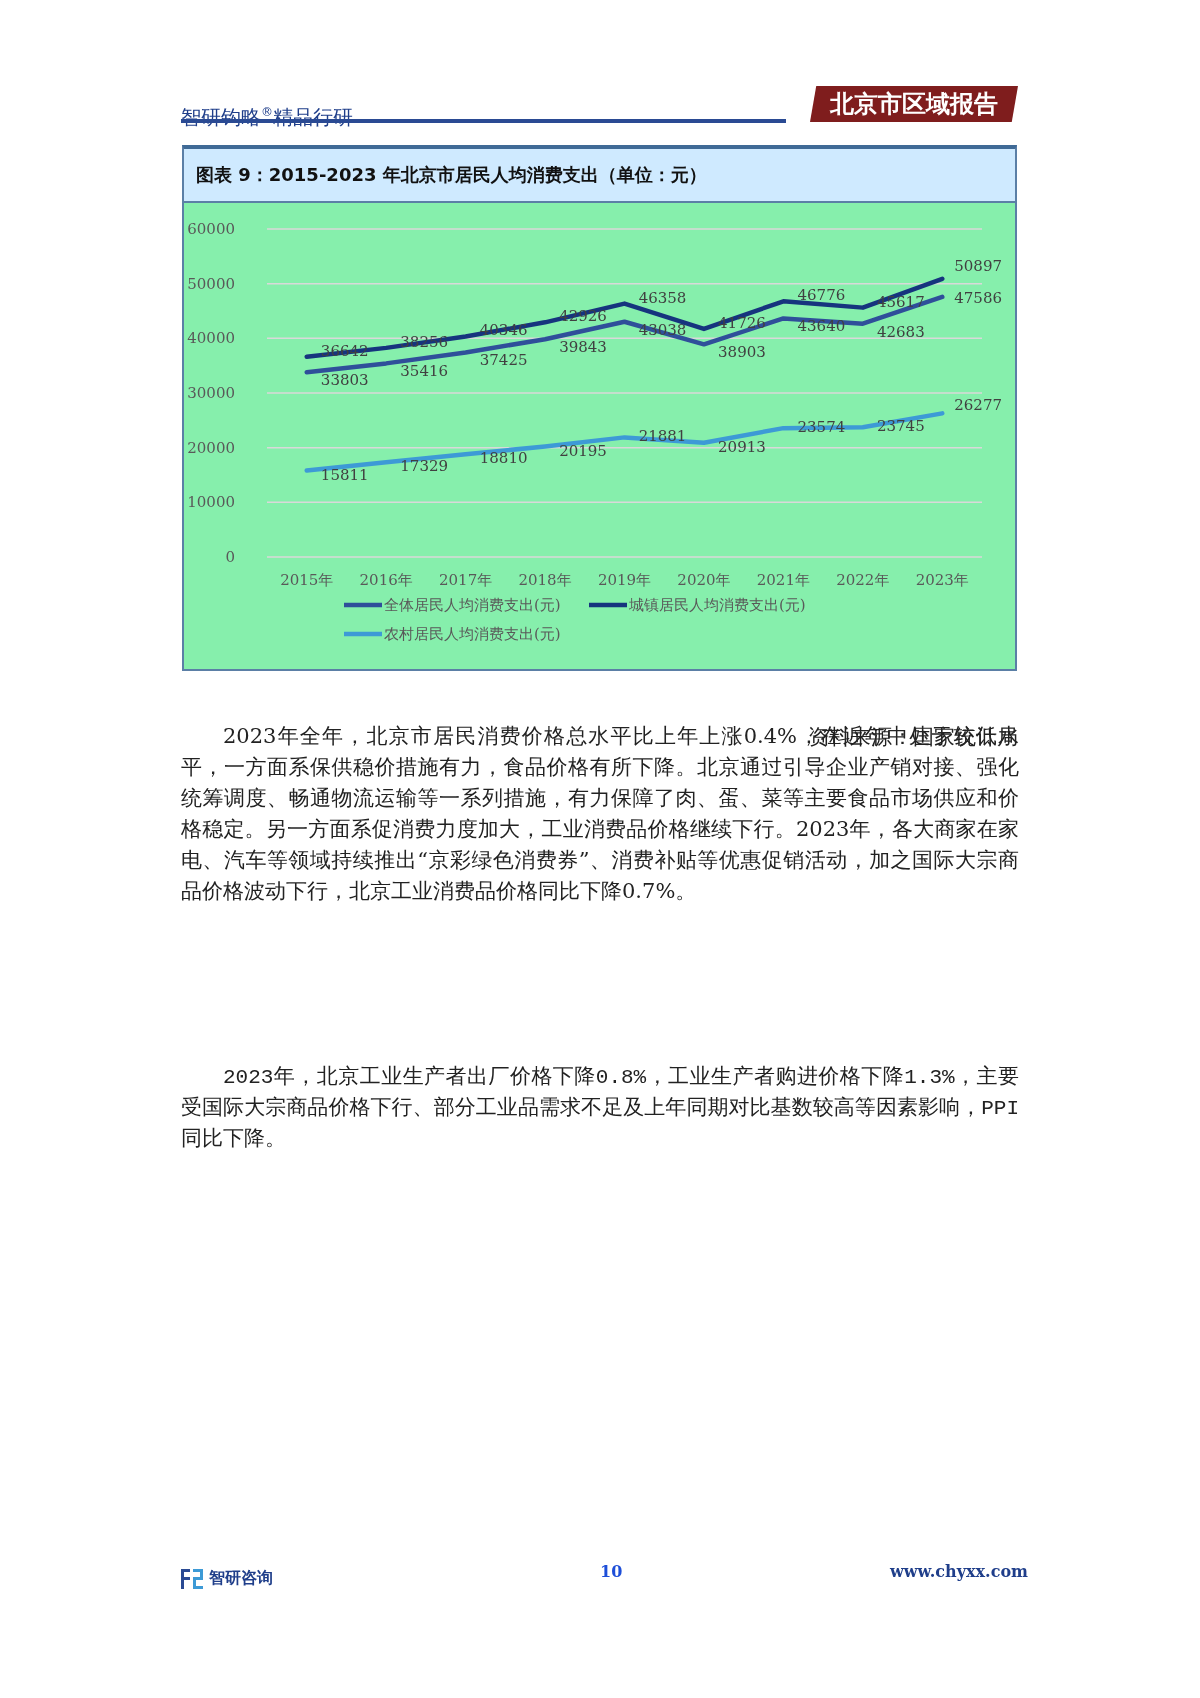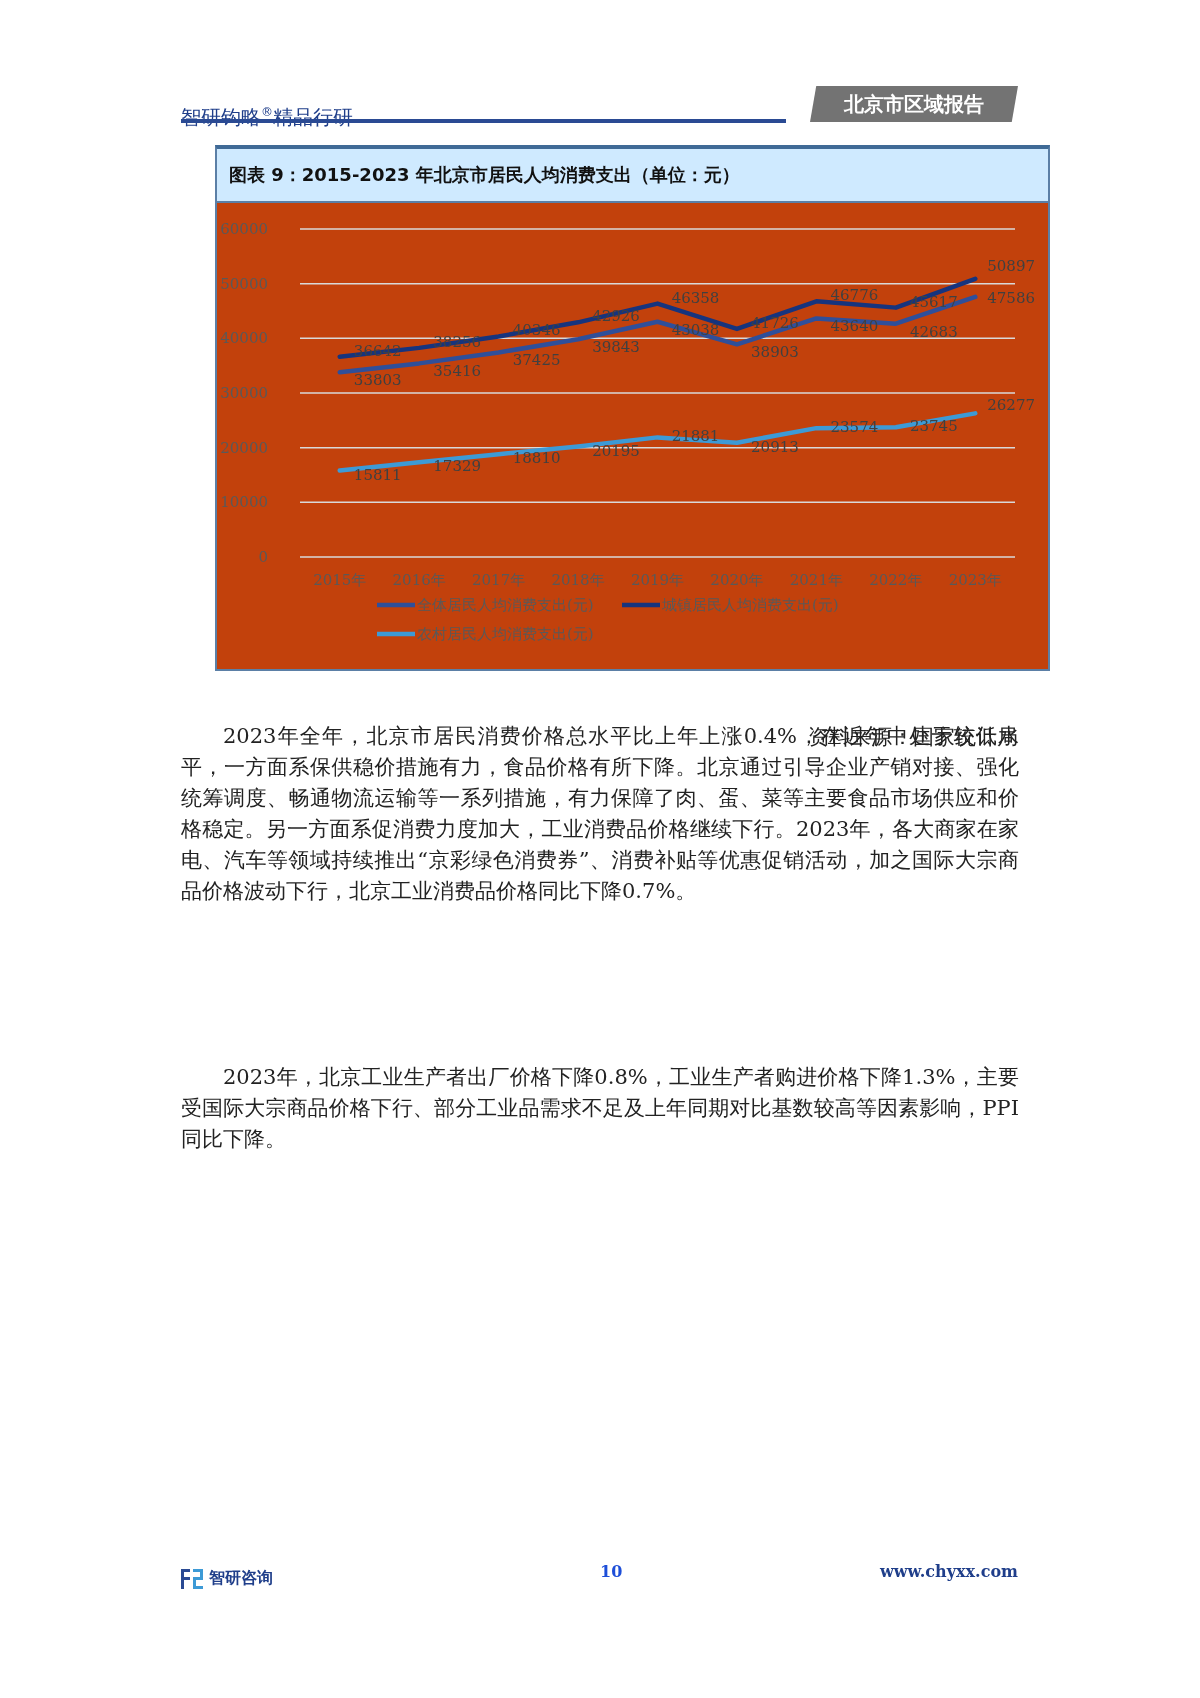--- a/index.html
+++ b/index.html
@@ -3,35 +3,35 @@
 <meta charset="utf-8">
 <style>
   html, body { margin:0; padding:0; }
   body { width:1200px; height:1698px; background:#ffffff; position:relative; overflow:hidden;
          font-family: "DejaVu Serif", "Liberation Serif", serif; color:#222; }
   .abs { position:absolute; }
   .hdr-title { left:181px; top:104px; font-family:"DejaVu Sans","Liberation Sans",sans-serif; font-weight:normal;
                font-size:20px; color:#1f3e8a; letter-spacing:0px; }
   .hdr-title sup { font-size:12px; }
   .hdr-line { left:181px; top:119px; width:605px; height:4px; background:#2a4a93; }
-  .badge { left:810px; top:86px; width:208px; height:36px; background:#737373;
+  .badge { left:810px; top:86px; width:208px; height:36px; background:#7f1d1d;
            clip-path: polygon(3% 0, 100% 0, 97% 100%, 0 100%);
-           color:#fff; font-family:"DejaVu Sans","Liberation Sans",sans-serif; font-weight:bold; font-size:20px;
+           color:#fff; font-family:"DejaVu Sans","Liberation Sans",sans-serif; font-weight:bold; font-size:24px;
            display:flex; align-items:center; justify-content:center; }
-  .chart-box { left:182px; top:145px; width:835px; height:526px; border:2px solid #5b7fa6; border-top:4px solid #3f6a96; box-sizing:border-box; background:#c2410c;margin-left:33px; }
+  .chart-box { left:182px; top:145px; width:835px; height:526px; border:2px solid #5b7fa6; border-top:4px solid #3f6a96; box-sizing:border-box; background:#86efac; }
   .title-band { left:0; top:0; width:100%; height:54px; background:#cfeaff; border-bottom:2px solid #5b7fa6;
                 font-family:"DejaVu Sans","Liberation Sans",sans-serif; font-weight:bold; font-size:18px; color:#111;
                 display:flex; align-items:center; padding-left:12px; box-sizing:border-box; }
   .chart-svg { left:0; top:54px; }
   .source { right:182px; top:680px; font-size:21px; color:#222;margin-top:43px; }
   .para { left:181px; width:838px; font-size:21px; line-height:31px; text-align:justify; text-indent:2em; color:#222; }
   .footer-logo { left:181px; top:1560px; display:flex; align-items:center; gap:6px;margin-top:8px; }
   .footer-logo-text { font-family:"DejaVu Sans","Liberation Sans",sans-serif; font-weight:bold; font-size:16px; color:#1f3e8a; }
   .page-num { left:600px; top:1562px; font-weight:bold; font-size:16px; color:#1d4ed8; }
-  .url { right:182px; top:1562px; font-weight:bold; font-size:16px; color:#1f3e8a; }
+  .url { right:172px; top:1562px; font-weight:bold; font-size:16px; color:#1f3e8a; }
 </style>
 </head>
 <body>
 
 <div class="abs hdr-title"><span>智研钩略</span><sup>®</sup><span>精品行研</span></div>
 <div class="abs hdr-line"></div>
 <div class="abs badge">北京市区域报告</div>
 
 <div class="abs chart-box">
   <div class="abs title-band">图表 9：2015-2023 年北京市居民人均消费支出（单位：元）</div>
@@ -94,21 +94,21 @@
       <line x1="405" x2="443" y1="402" y2="402" stroke="#16347e" stroke-width="4.5"></line>
       <text x="445" y="407" font-size="15" fill="#595959" font-family="DejaVu Serif, serif">城镇居民人均消费支出(元)</text>
       <line x1="160" x2="198" y1="431" y2="431" stroke="#3d9ad6" stroke-width="4.5"></line>
       <text x="200" y="436" font-size="15" fill="#595959" font-family="DejaVu Serif, serif">农村居民人均消费支出(元)</text>
     </svg>
 </div>
 
 <div class="abs source">资料来源：国家统计局</div>
 
 <div class="abs para" style="top:721px;">2023年全年，北京市居民消费价格总水平比上年上涨0.4%，在近年中处于较低水平，一方面系保供稳价措施有力，食品价格有所下降。北京通过引导企业产销对接、强化统筹调度、畅通物流运输等一系列措施，有力保障了肉、蛋、菜等主要食品市场供应和价格稳定。另一方面系促消费力度加大，工业消费品价格继续下行。2023年，各大商家在家电、汽车等领域持续推出“京彩绿色消费券”、消费补贴等优惠促销活动，加之国际大宗商品价格波动下行，北京工业消费品价格同比下降0.7%。</div>
-<div class="abs para" style="top:1062px;">2023年，北京工业生产者出厂价格下降0.8%，工业生产者购进价格下降1.3%，主要受国际大宗商品价格下行、部分工业品需求不足及上年同期对比基数较高等因素影响，PPI同比下降。</div>
+<div class="abs para" style="top:1062px;font-family:Liberation Mono, monospace;">2023年，北京工业生产者出厂价格下降0.8%，工业生产者购进价格下降1.3%，主要受国际大宗商品价格下行、部分工业品需求不足及上年同期对比基数较高等因素影响，PPI同比下降。</div>
 
 <div class="abs footer-logo">
   <svg width="22" height="20" viewBox="0 0 22 20">
     <rect x="0" y="0" width="9" height="3" fill="#2a4a93"></rect>
     <rect x="0" y="0" width="3" height="20" fill="#2a4a93"></rect>
     <rect x="0" y="8" width="9" height="3" fill="#2a4a93"></rect>
     <rect x="12" y="0" width="10" height="3" fill="#3d9ad6"></rect>
     <rect x="19" y="0" width="3" height="11" fill="#3d9ad6"></rect>
     <rect x="12" y="8" width="10" height="3" fill="#3d9ad6"></rect>
     <rect x="12" y="8" width="3" height="12" fill="#3d9ad6"></rect>

